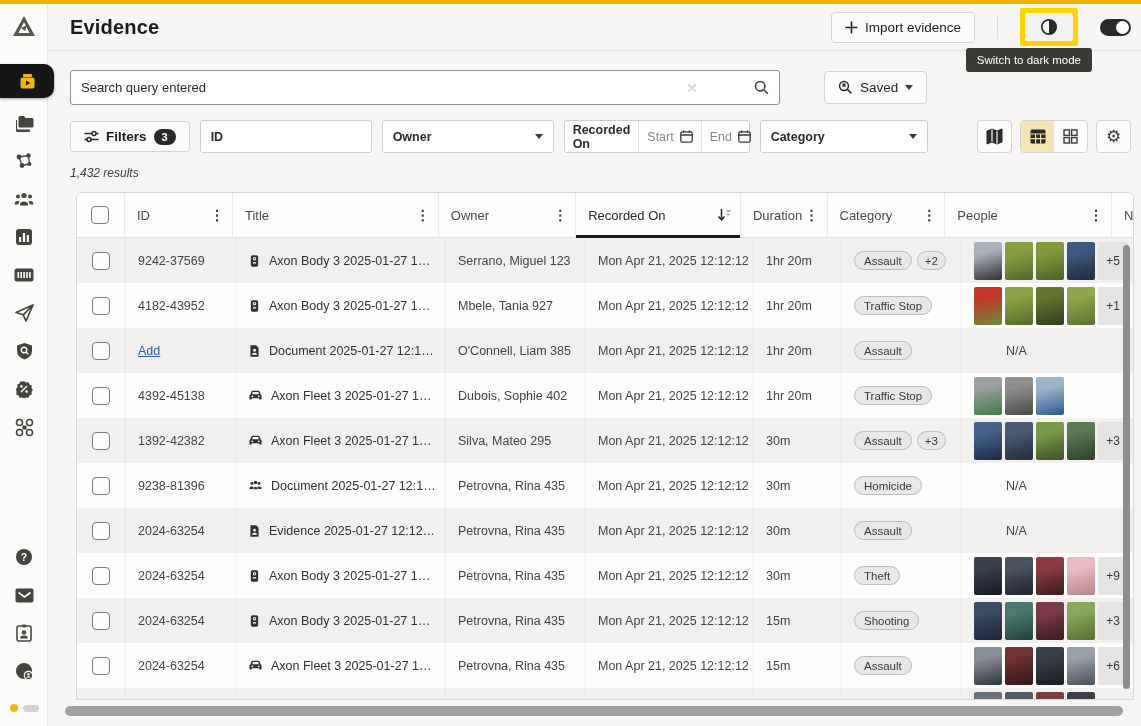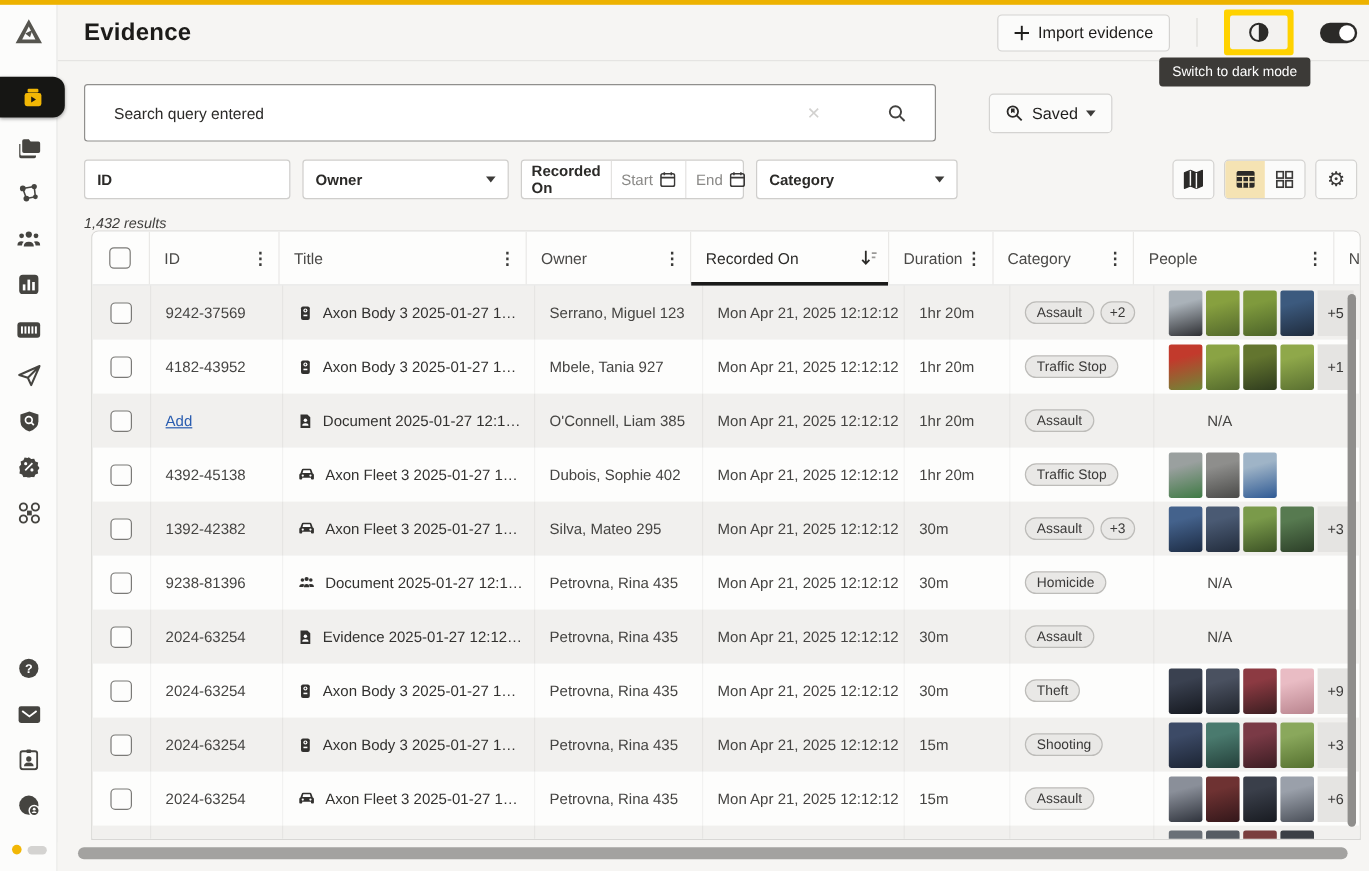--- a/index.html
+++ b/index.html
@@ -29,21 +29,21 @@
   .btn { display:inline-flex; align-items:center; gap:7px; background:#fbfbfa; border:1px solid #d4d3d1; border-radius:4px; height:31px; padding:0 13px; font-size:13.5px; color:#1f1e1c; cursor:pointer; white-space:nowrap; }
   .tb-divider { width:1px; height:24px; background:#dddcda; }
   .contrast-wrap { border:4px solid #FFD200; border-radius:2px; padding:1px; background:#FFD200; }
   .contrast-btn { width:48px; height:28px; background:#f3f2f0; display:flex; align-items:center; justify-content:center; cursor:pointer; border-radius:2px; }
   .toggle { width:31px; height:17px; background:#2b2a28; border-radius:9px; position:relative; cursor:pointer; margin-right:4px; }
   .toggle .knob { position:absolute; right:2px; top:2px; width:13px; height:13px; background:#fff; border-radius:50%; }
   .tooltip { position:absolute; top:44px; right:49px; background:#3c3a37; color:#fff; font-size:11.5px; padding:6px 11px; border-radius:3px; white-space:nowrap; z-index:70; }
 
   
   .search-row { display:flex; align-items:center; gap:12px; margin:19px 22px 0 22px; }
-  .search-box { flex:0 0 710px; height:48px; background:#fff; border:1px solid #908f8d; border-radius:3px; display:flex; align-items:center; padding:0 24px;gap:44px; }
+  .search-box { flex:0 0 710px; height:35px; background:#fff; border:1px solid #908f8d; border-radius:3px; display:flex; align-items:center; padding:0 10px;gap:44px; }
   .search-box input { border:none; outline:none; flex:1; font-size:13px; color:#2c2b29; background:transparent; font-family:inherit; }
   .clear-x { color:#d2d1cf; font-size:14px; margin-right:12px; cursor:pointer; }
   .saved-btn { height:33px;margin-left:32px; }
   .caret { width:0; height:0; border-left:4.5px solid transparent; border-right:4.5px solid transparent; border-top:5px solid #3c3b39; display:inline-block; }
 
   
   .filter-row { display:flex; align-items:center; gap:10px; margin:15px 10px 0 22px; }
   .filters-btn { font-weight:bold; }
   .badge { background:#2b2a28; color:#fff; border-radius:10px; font-size:11px; padding:2px 8px; font-weight:bold; }
   .field { height:33px; background:#fff; border:1px solid #cfcecc; border-radius:3px; display:flex; align-items:center; padding:0 10px; font-size:12.5px; }
@@ -273,20 +273,29 @@
           <circle cx="6" cy="6" r="4.4" fill="none" stroke="#2b2a28" stroke-width="1.5"></circle>
           <path d="M9.4 9.4 L13.4 13.4" stroke="#2b2a28" stroke-width="1.5"></path>
           <path d="M4.5 3.4 h3 v4 l-1.5-1.1 -1.5 1.1 Z" fill="#2b2a28"></path>
         </svg>
       <span>Saved</span>
       <span class="caret"></span>
     </button>
   </div>
 
   <div class="filter-row">
+    <button class="btn filters-btn">
+      <svg width="15" height="13" viewBox="0 0 15 13">
+          <path d="M0.5 3.5 h14 M0.5 9.5 h14" stroke="#2b2a28" stroke-width="1.5"></path>
+          <circle cx="10" cy="3.5" r="2" fill="#fbfbfa" stroke="#2b2a28" stroke-width="1.5"></circle>
+          <circle cx="5" cy="9.5" r="2" fill="#fbfbfa" stroke="#2b2a28" stroke-width="1.5"></circle>
+        </svg>
+      <span>Filters</span>
+      <span class="badge">3</span>
+    </button>
     <div class="field f-id">
       <span class="flabel">ID</span>
       <input style="border: none; outline: none; flex: 1 1 0%; margin-left: 8px; font-family: inherit; font-size: 12.5px; background: transparent;">
     </div>
     <div class="field f-owner">
       <span class="flabel">Owner</span>
       <span class="caret"></span>
     </div>
     <div class="field f-rec">
       <div class="seg">

